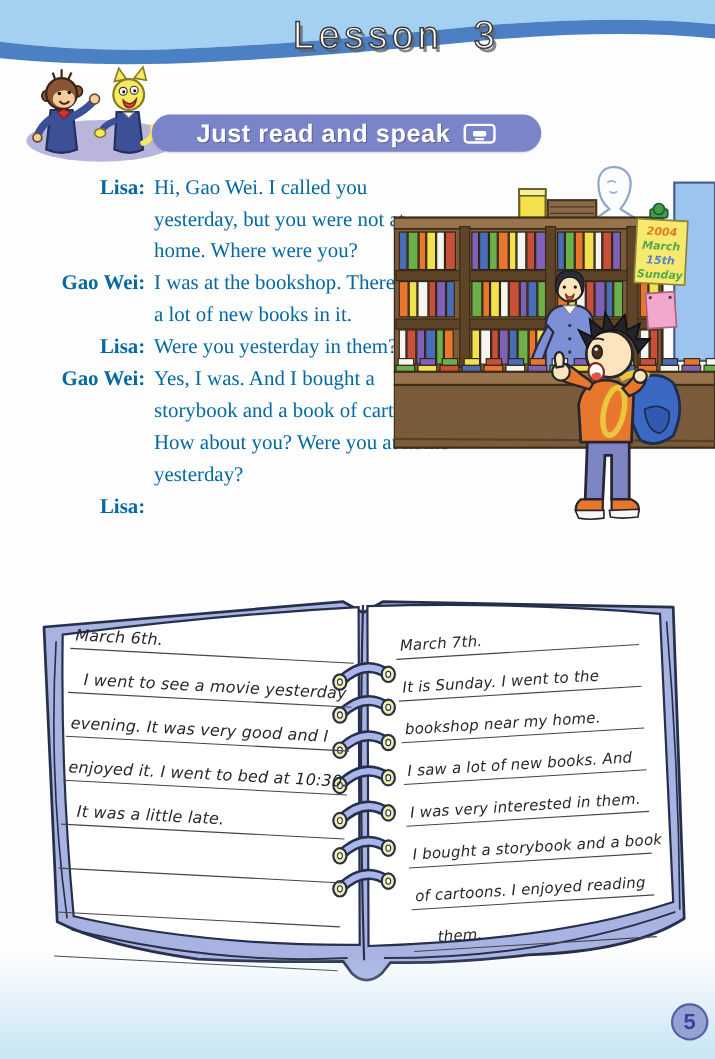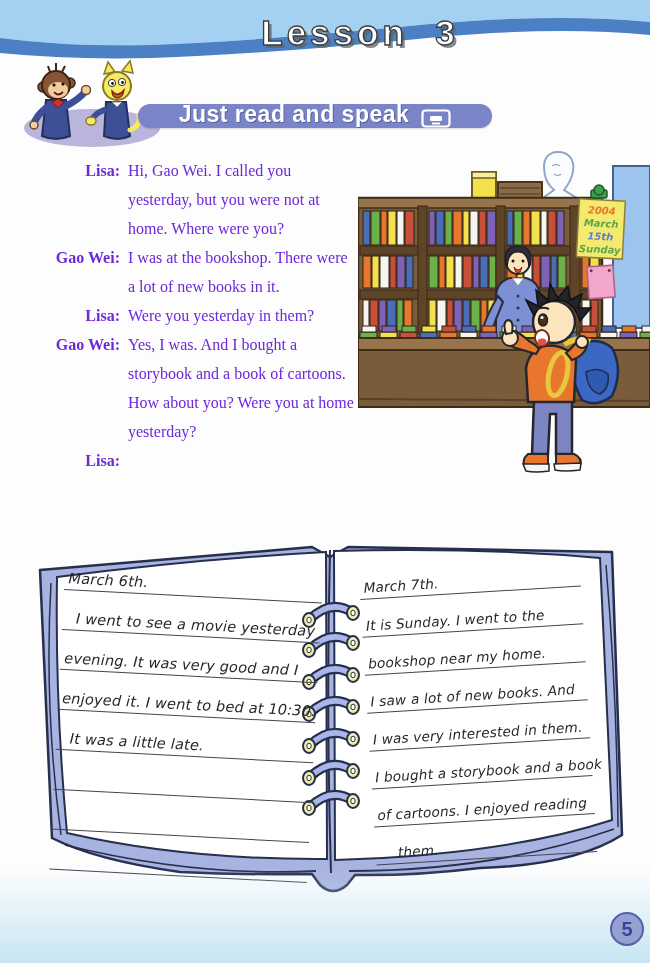--- a/index.html
+++ b/index.html
@@ -8,41 +8,41 @@
     background:#fdfdfe;
     font-family:"Liberation Serif",serif;
   }
   .abs{position:absolute;}
 
   
   #header-wave{left:0;top:0;}
   #lesson-title{
     left:180px;top:13px;width:360px;text-align:center;
     font-family:"Liberation Sans",sans-serif;
-    font-weight:bold;font-size:35px;letter-spacing:4px;white-space:pre;
+    font-weight:normal;font-size:35px;letter-spacing:4px;white-space:pre;
     color:#ffffff;
     -webkit-text-stroke:1.3px #3a3a3a;
     text-shadow:3px 3px 0 rgba(90,100,110,.75);
   }
 
   
   #banner{
-    left:138px;top:104px;width:354px;height:24px;border-radius:17px;
+    left:138px;top:104px;width:354px;height:34px;border-radius:17px;
     background:#7a84c8;
-    display:flex;align-items:flex-end;justify-content:center;gap:12px;
+    display:flex;align-items:center;justify-content:center;gap:12px;
     box-shadow:0 1px 2px rgba(0,0,0,.15);
   }
   #banner .label{
     font-family:"Liberation Sans",sans-serif;font-weight:bold;
     font-size:23px;color:#ffffff;letter-spacing:.5px;
     text-shadow:1px 1px 0 rgba(40,40,80,.4);
   }
 
   
-  #dialogue{left:26px;top:156px;width:380px;font-size:16px;line-height:29px;color:#6d28d9;}
+  #dialogue{left:38px;top:156px;width:380px;font-size:19px;line-height:29px;color:#0369a1;}
   .turn{display:grid;grid-template-columns:94px 1fr;column-gap:8px;}
   .speaker{font-weight:bold;text-align:right;}
   .lines{white-space:pre;}
 
   
   .diary-page{position:absolute;transform-origin:left top;}
   #diary-left{left:66px;top:550px;width:258px;transform:rotate(3deg);}
   #diary-right{left:358px;top:562px;width:221px;transform:rotate(-3.5deg);}
   .diary-line{
     height:36px;display:flex;align-items:flex-end;padding:0 2px 3px 4px;

